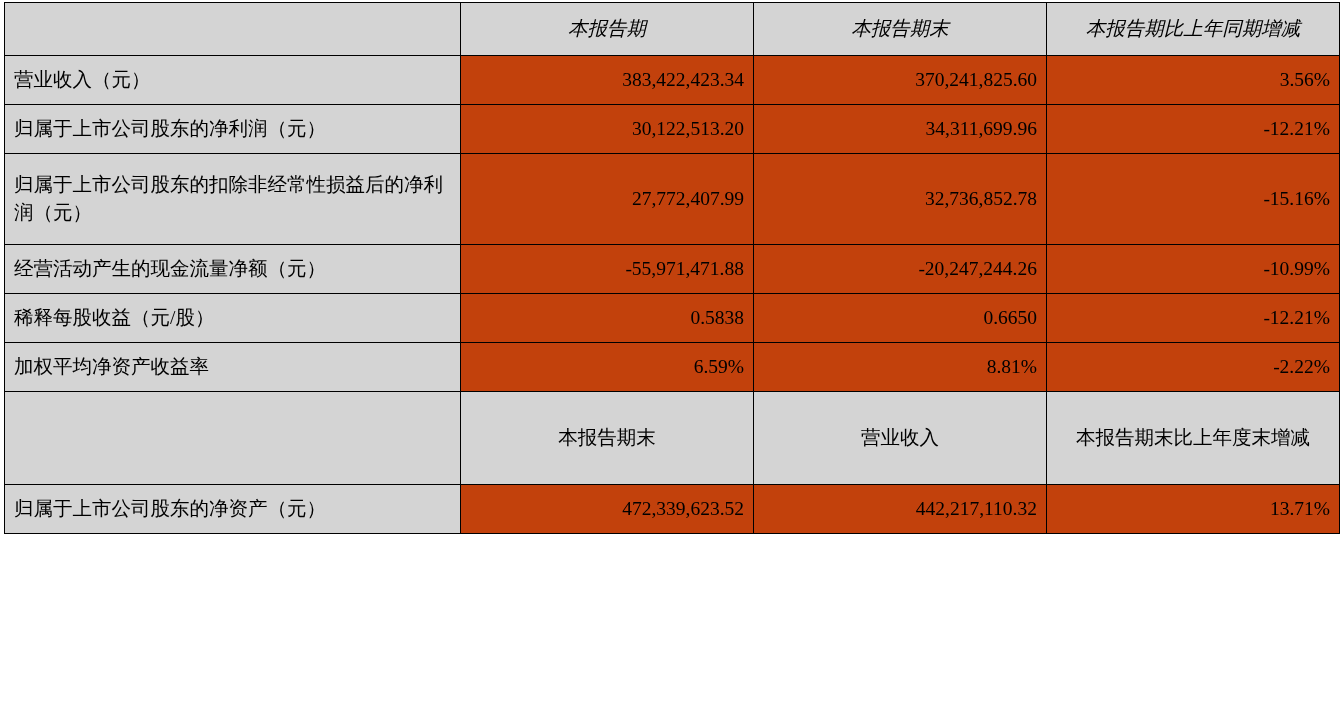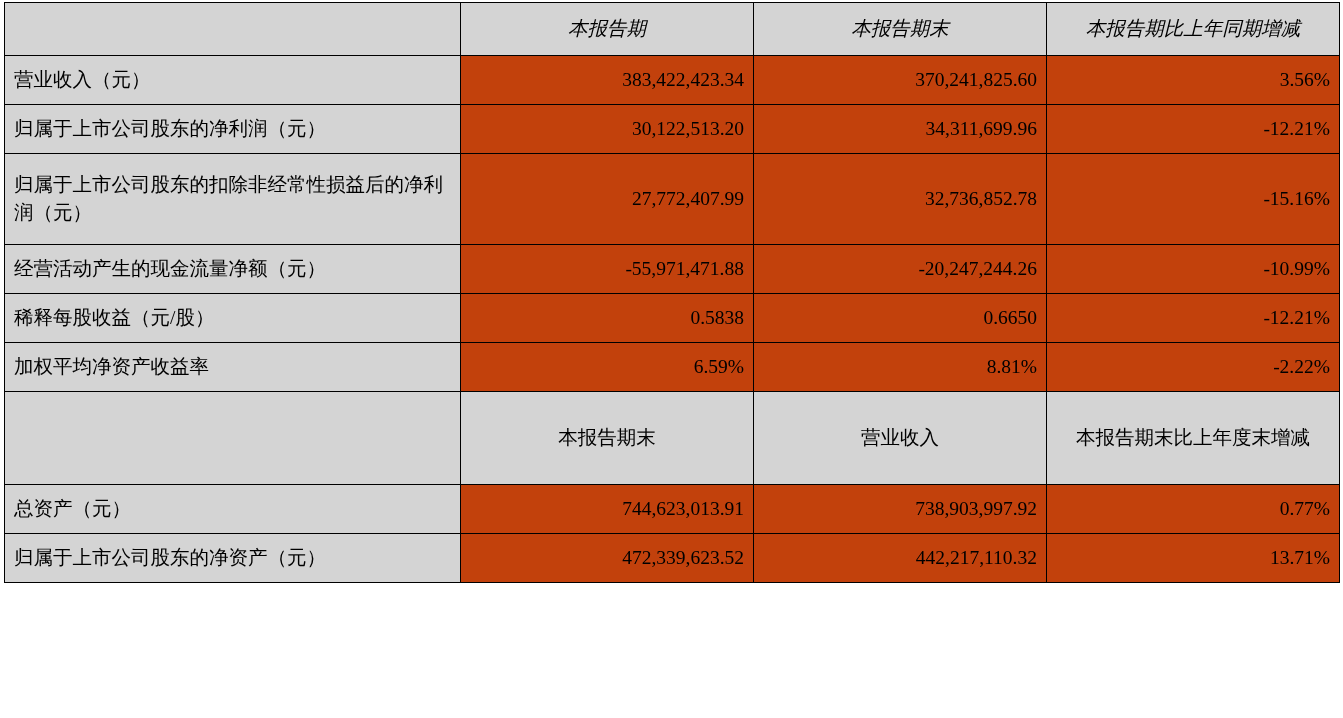--- a/index.html
+++ b/index.html
@@ -117,26 +117,20 @@
         <td class="num">-2.22%</td>
       </tr>
 
       <tr class="r-hdr2">
         <td class="empty"></td>
         <td class="hdr">本报告期末</td>
         <td class="hdr">营业收入</td>
         <td class="hdr">本报告期末比上年度末增减</td>
       </tr>
 
-      <tr class="r-normal">
-        <td class="label">总资产（元）</td>
-        <td class="num">744,623,013.91</td>
-        <td class="num">738,903,997.92</td>
-        <td class="num">0.77%</td>
-      </tr>
 
       <tr class="r-normal">
         <td class="label">归属于上市公司股东的净资产（元）</td>
         <td class="num">472,339,623.52</td>
         <td class="num">442,217,110.32</td>
         <td class="num">13.71%</td>
       </tr>
 
     </tbody>
   </table>

